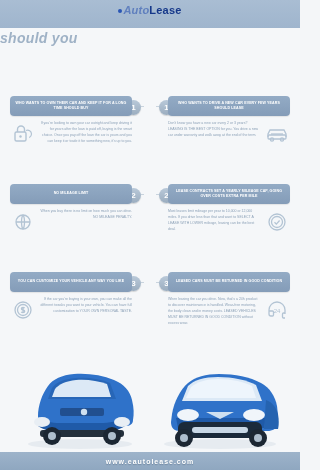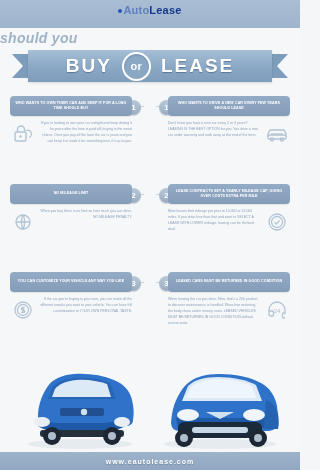--- a/index.html
+++ b/index.html
@@ -15,21 +15,21 @@
   .topband{
     position:absolute;left:0;top:0;width:300px;height:28px;
     background:linear-gradient(180deg,#a9bdd3 0%,#9fb5cd 100%);
   }
   .logo{
     position:absolute;left:0;top:4px;width:300px;text-align:center;
     font-size:11px;font-weight:bold;letter-spacing:.2px;color:#1d3f8f;
   }
   .logo .dot{display:inline-block;width:4px;height:4px;border-radius:50%;
     background:#2a56b5;vertical-align:middle;margin-right:1px;}
-  .logo .lt{color:#5f7fbe;font-weight:bold;}
+  .logo .lt{color:#5f7fbe;font-weight:bold;font-style:italic;}
   .logo .lease{color:#16388a;}
 
   
   .subhead{
     position:absolute;left:0;top:30px;width:300px;text-align:left;
     font-size:14px;color:#9fb2c6;font-weight:bold;font-style:italic;
     letter-spacing:.3px;
   }
 
   
@@ -129,29 +129,20 @@
 <div class="page">
 
   <div class="topband">
     <div class="logo">
       <span class="dot"></span><span class="lt">Auto</span><span class="lease">Lease</span>
     </div>
   </div>
 
   <div class="subhead">should you</div>
 
-  <div class="ribbon-wrap">
-    <div class="rb-tail l"></div>
-    <div class="rb-tail r"></div>
-    <div class="rb-main">
-      <span class="rb-word">BUY</span>
-      <span class="rb-or">or</span>
-      <span class="rb-word">LEASE</span>
-    </div>
-  </div>
 
   <div class="rows">
 
     <div class="row">
       <div class="dash l"></div>
       <div class="dash r"></div>
       <div class="mid">
         <div class="num">1</div>
         <div class="num">1</div>
       </div>

